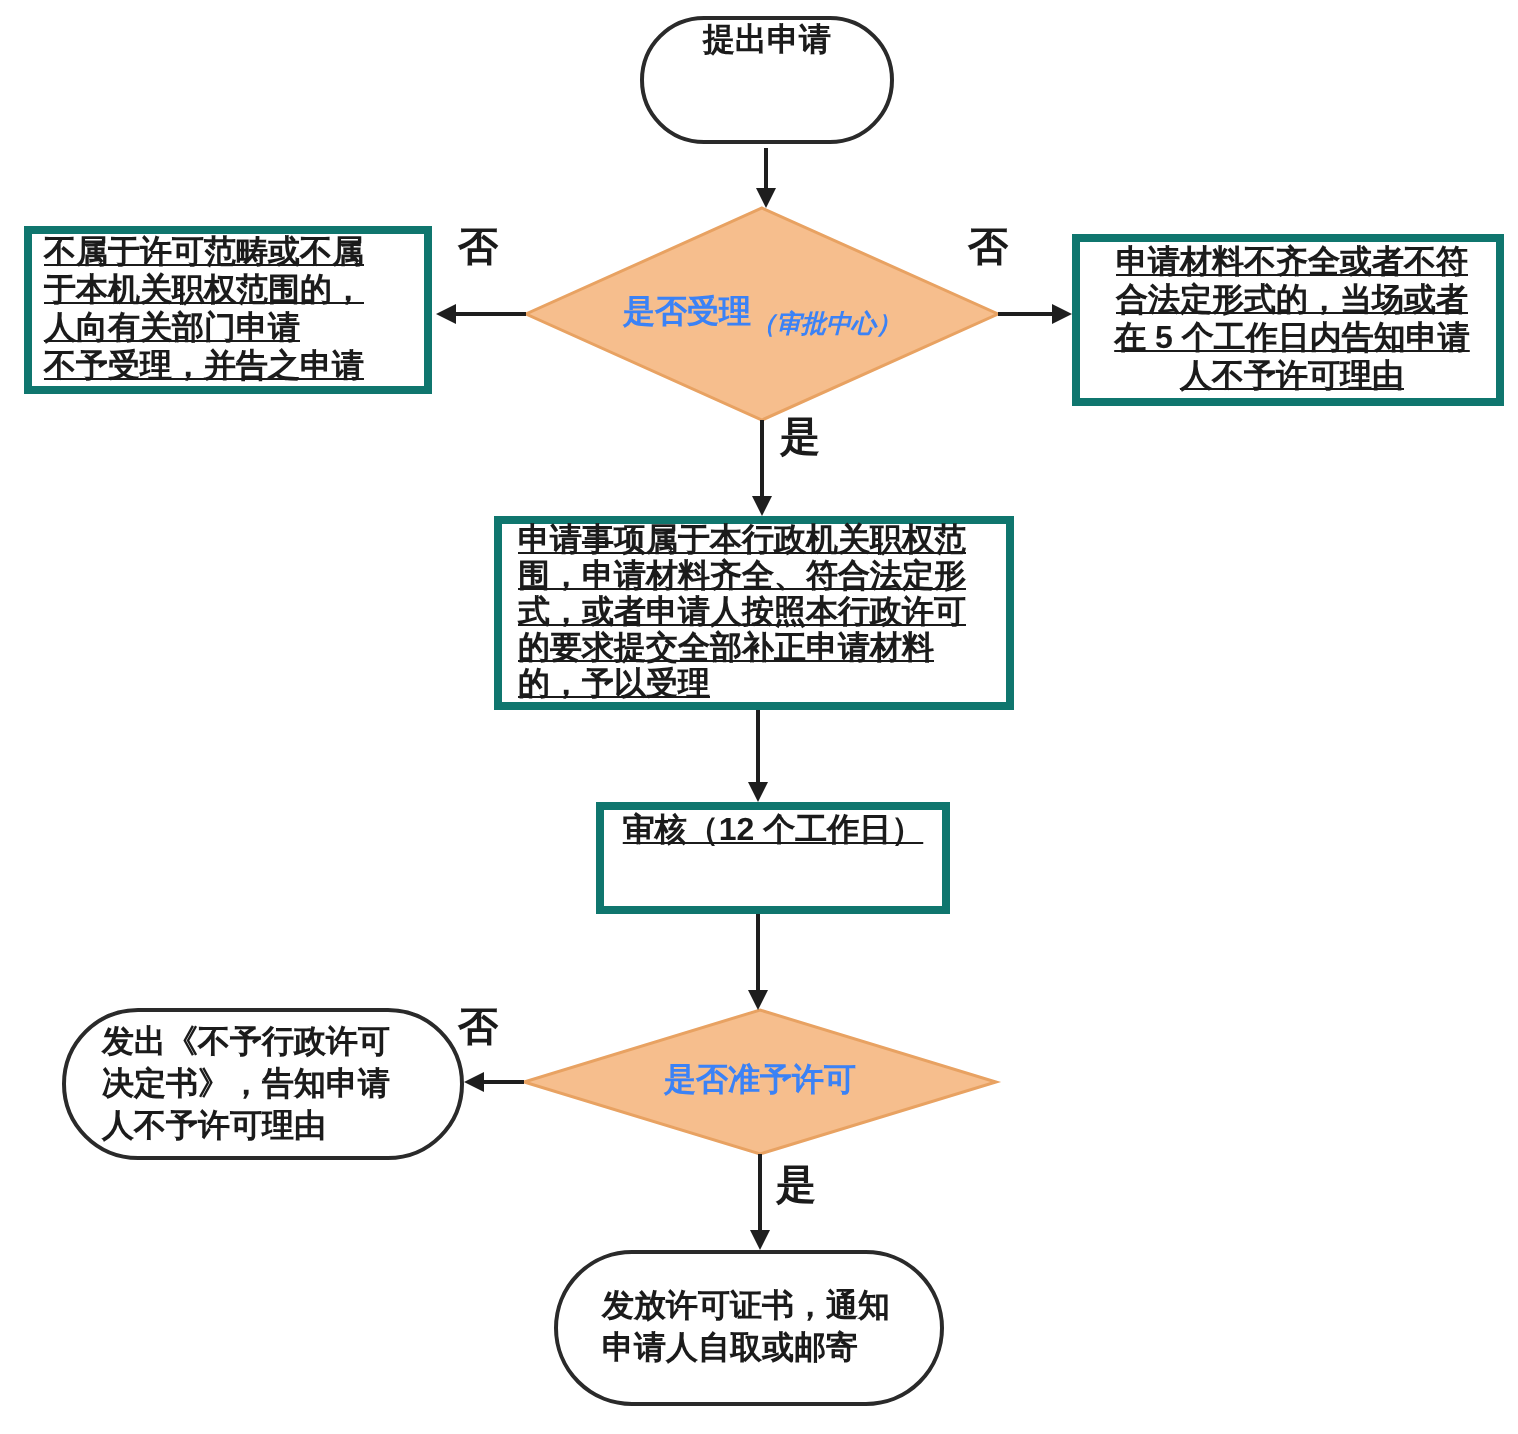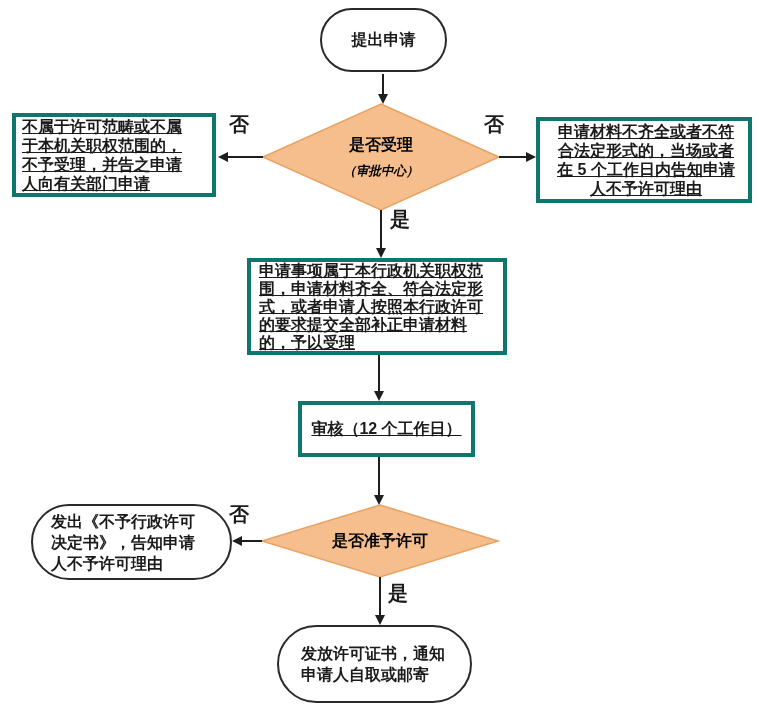--- a/index.html
+++ b/index.html
@@ -12,26 +12,26 @@
     color:#1b1b1b;
     overflow:hidden;
   }
   #wires{position:absolute;left:0;top:0;width:759px;height:717px;}
   #wires line{stroke:#1e1e1e;stroke-width:2;}
   #wires .head{fill:#1e1e1e;stroke:none;}
   .node{position:absolute;box-sizing:border-box;background:#ffffff;}
   .rect{border:4px solid #0f766e;text-decoration:underline;}
   .stadium{border:2px solid #2a2a2a;}
   .txt{font-size:16px;line-height:19px;white-space:nowrap;}
-  .center{display:flex;align-items:center;justify-content:center;}
+  .center{display:flex;justify-content:center;}
   .col{display:flex;flex-direction:column;justify-content:center;}
   .diamond-label{
     position:absolute;box-sizing:border-box;background:transparent;
-    display:flex;flex-direction:column;align-items:center;justify-content:center;
-    color:#000000;text-align:center;
+    display:flex;flex-direction:row;align-items:center;justify-content:center;
+    color:#3b82f6;text-align:center;
   }
   .diamond-title{font-size:16px;line-height:18px;}
   .diamond-sub{font-size:12.5px;line-height:14px;margin-top:10px;font-style:italic;}
   .edge-label{position:absolute;font-size:20px;line-height:22px;color:#1b1b1b;}
   .single{font-size:16px;}
 </style>
 </head>
 <body>
 
 <div id="canvas">
@@ -71,22 +71,22 @@
   </div>
 
   <div class="diamond-label" style="left:263px;top:104px;width:236px;height:106px;">
     <div class="diamond-title">是否受理</div>
     <div class="diamond-sub">（审批中心）</div>
   </div>
 
   <div class="node rect col" style="left:12px;top:113px;width:204px;height:84px;padding:2px 2px 2px 6px;">
     <div class="txt">不属于许可范畴或不属</div>
     <div class="txt">于本机关职权范围的，</div>
+    <div class="txt">人向有关部门申请</div>
     <div class="txt">不予受理，并告之申请</div>
-    <div class="txt">人向有关部门申请</div>
   </div>
 
   <div class="node rect col" style="left:536px;top:117px;width:216px;height:86px;padding:2px 2px 2px 6px;text-align:center;">
     <div class="txt">申请材料不齐全或者不符</div>
     <div class="txt">合法定形式的，当场或者</div>
     <div class="txt">在 5 个工作日内告知申请</div>
     <div class="txt">人不予许可理由</div>
   </div>
 
   <div class="node rect col" style="left:247px;top:258px;width:260px;height:97px;padding:3px 4px 3px 8px;">

